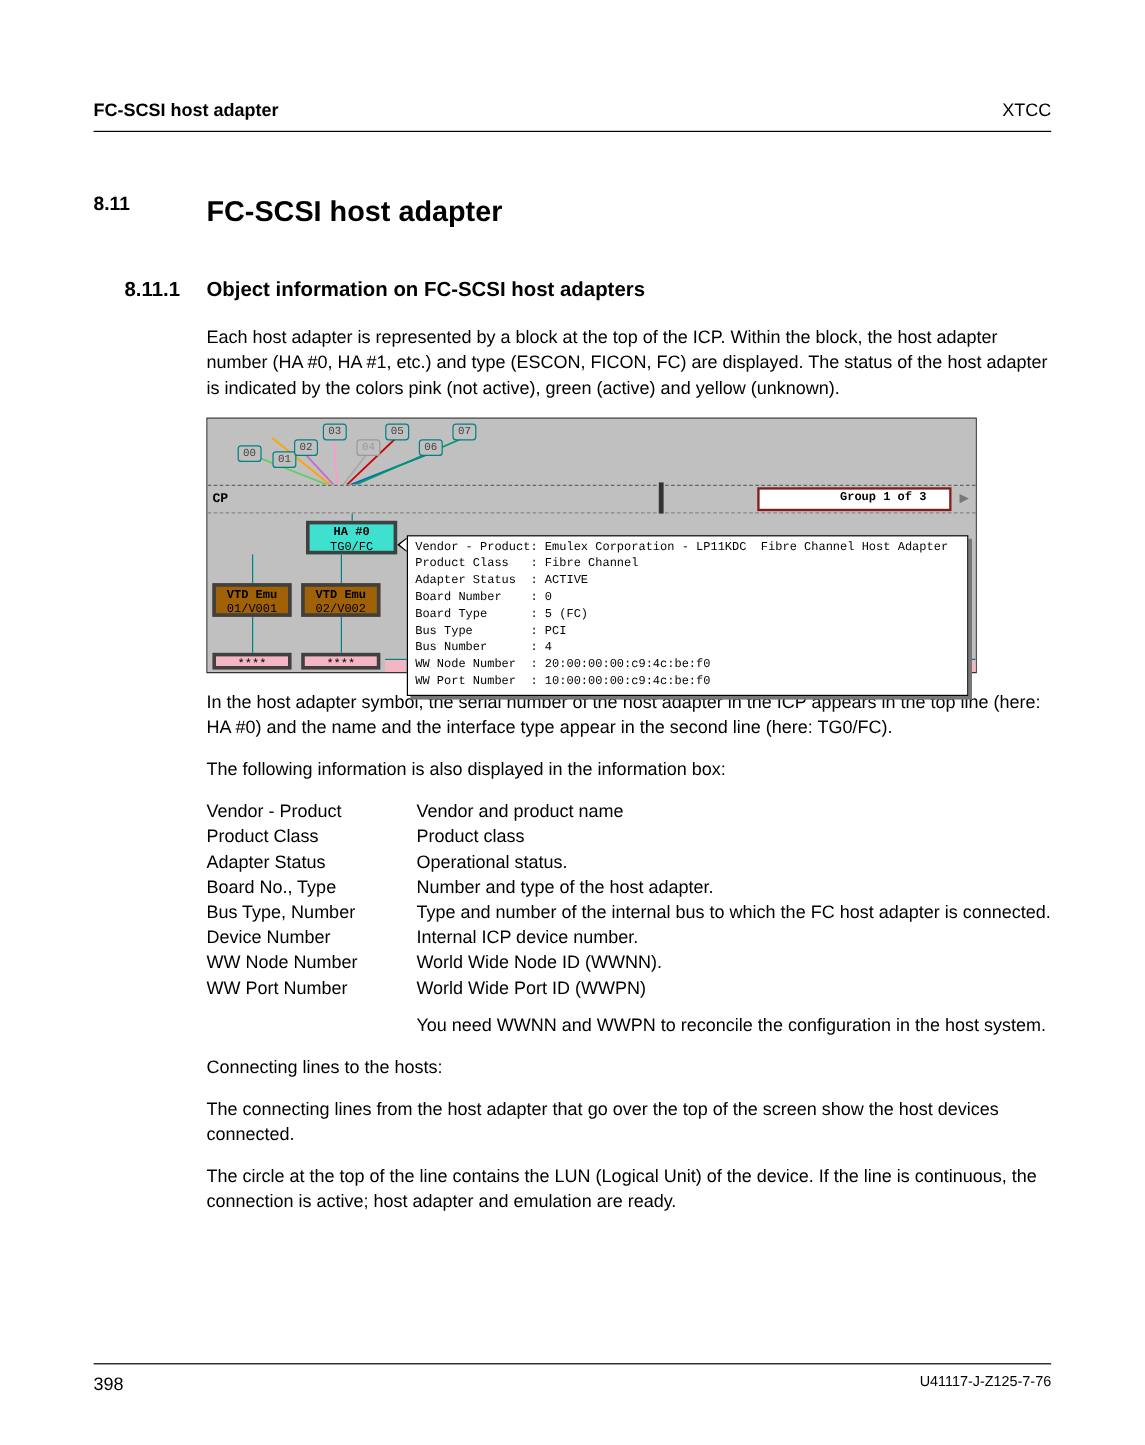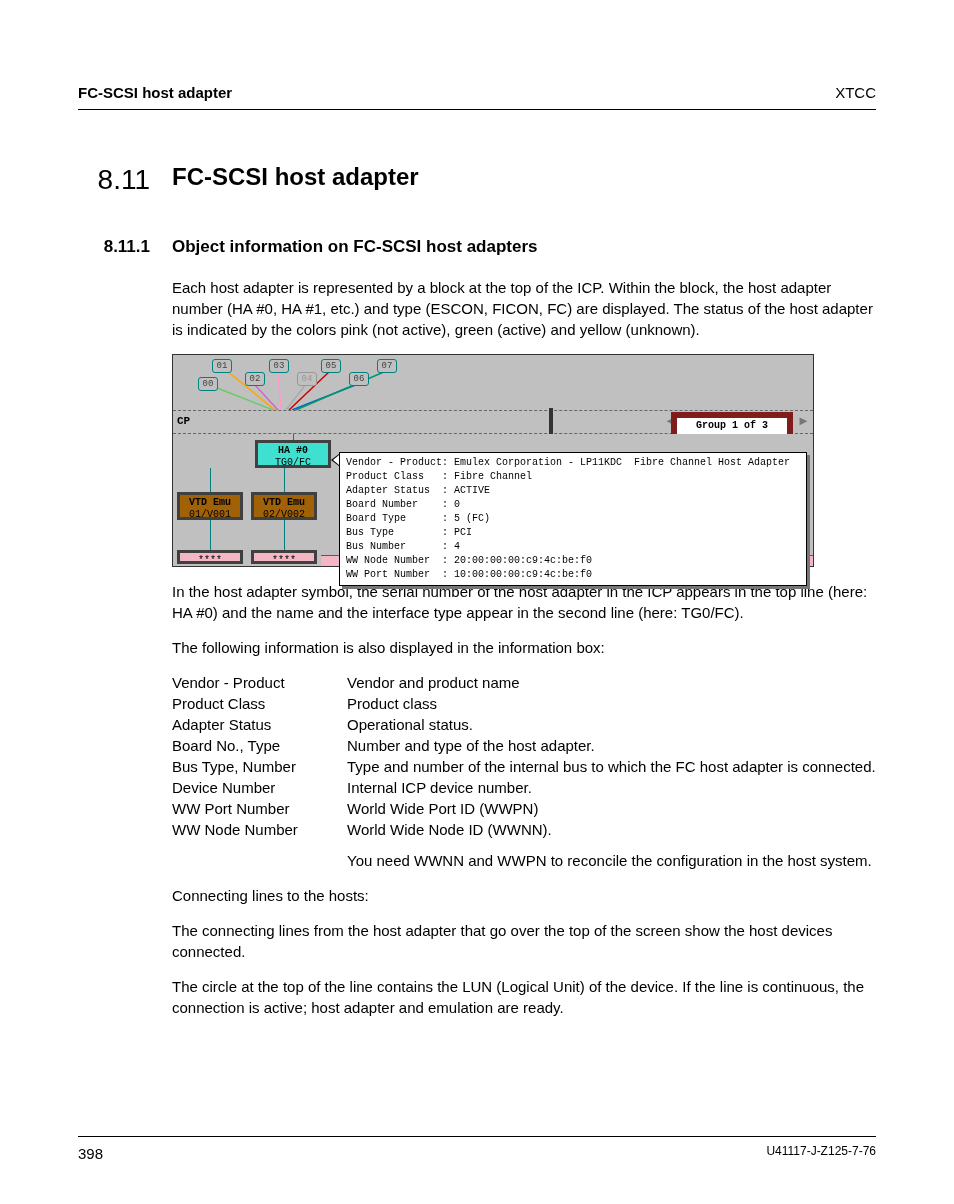--- a/index.html
+++ b/index.html
@@ -20,21 +20,21 @@
   .top-header {
     display: flex;
     justify-content: space-between;
     border-bottom: 1px solid #000;
     padding-bottom: 6px;
     margin-bottom: 50px;
   }
   .top-header .left { font-weight: bold; font-size: 15px; }
   .top-header .right { font-size: 15px; }
   .h1-row { display: flex; gap: 22px; margin-bottom: 36px; }
-  .h1-row .num { font-size: 28px; font-weight: normal; width: 72px; text-align: right; }
+  .h1-row .num { font-size: 16px; font-weight: bold; width: 72px; }
   .h1-row .txt { font-size: 24px; font-weight: bold; }
   .h2-row { display: flex; gap: 22px; margin-bottom: 18px; }
   .h2-row .num { font-size: 17px; font-weight: bold; width: 72px; text-align: right; }
   .h2-row .txt { font-size: 17px; font-weight: bold; }
   .body-col { margin-left: 94px; }
   .para { margin-bottom: 14px; }
   .figure-wrap { margin-bottom: 14px; }
   .figure {
     width: 640px;
     border: 1px solid #333;
@@ -55,44 +55,44 @@
     border: 1px solid #008080;
     border-radius: 3px;
     background: #C0C0C0;
     font-family: "Courier New", monospace;
     font-size: 9px;
     text-align: center;
     color: #444;
     line-height: 12px;
   }
   .lun.l00 { left: 25px; top: 22px; }
-  .lun.l01 { left: 39px; }
+  .lun.l01 { left: 54px; margin-top: 23px; }
   .lun.l02 { left: 72px; top: 17px; }
   .lun.l03 { left: 96px; }
   .lun.l04 { left: 124px; top: 17px; color: #999; border-color:#999;}
   .lun.l05 { left: 148px; }
   .lun.l06 { left: 176px; top: 17px; }
   .lun.l07 { left: 204px; }
   svg.lines { position: absolute; top: 0; left: 0; }
   .fig-mid {
     display: flex;
     align-items: center;
     border-top: 1px dashed #666;
     border-bottom: 1px dashed #666;
     height: 22px;
     background: #C0C0C0;
     position: relative;
   }
   .fig-mid .cp { font-family: "Courier New", monospace; font-size: 11px; font-weight: bold; padding-left: 4px; }
   .fig-mid .bar { position: absolute; right: 260px; top:-3px; width: 4px; height: 28px; background:#333; }
   .fig-mid .group {
     position: absolute; right: 20px; top: 1px;
-    height: 16px; width: 110px; background: #fff; border: 6px solid #7f1d1d;
+    height: 16px; width: 110px; background: #fff; border: 2px solid #7f1d1d;
     font-family: "Courier New", monospace; font-size: 10px; font-weight: bold;
-    text-align: center; line-height: 16px;
+    text-align: center; line-height: 16px; padding-left: 48px;
   }
   .fig-mid .arrow-l, .fig-mid .arrow-r {
     position: absolute; top: 3px; width: 12px; height: 14px;
     color: #777; font-size: 13px; line-height: 14px;
   }
   .fig-mid .arrow-l { right: 137px; }
   .fig-mid .arrow-r { right: 4px; }
   .fig-bot {
     position: relative;
     height: 132px;
@@ -280,26 +280,26 @@
         </div>
       <div class="defrow">
           <span class="term">Bus Type, Number</span>
           <span class="desc">Type and number of the internal bus to which the FC host adapter is connected.</span>
         </div>
       <div class="defrow">
           <span class="term">Device Number</span>
           <span class="desc">Internal ICP device number.</span>
         </div>
       <div class="defrow">
+          <span class="term">WW Node Number</span>
+          <span class="desc">World Wide Node ID (WWNN).</span>
+        </div>
+      <div class="defrow">
           <span class="term">WW Port Number</span>
           <span class="desc">World Wide Port ID (WWPN)</span>
-        </div>
-      <div class="defrow">
-          <span class="term">WW Node Number</span>
-          <span class="desc">World Wide Node ID (WWNN).</span>
         </div>
       <div style="height:10px"></div>
       <div class="defrow extra">
           <span class="term"></span>
           <span class="desc">You need WWNN and WWPN to reconcile the configuration in the host system.</span>
         </div>
     </div>
 
     <div class="para">Connecting lines to the hosts:</div>
     <div class="para">The connecting lines from the host adapter that go over the top of the screen show the host devices connected.</div>

